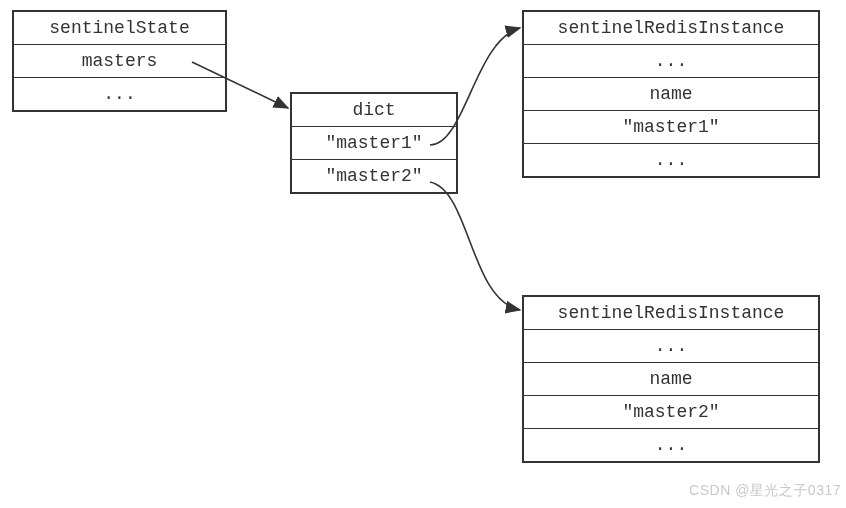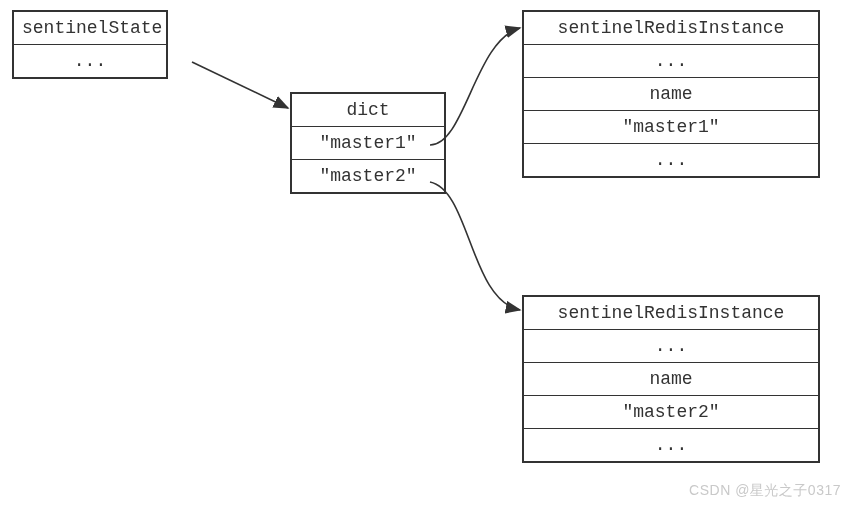--- a/index.html
+++ b/index.html
@@ -40,26 +40,27 @@
   svg.arrows {
     position: absolute;
     left: 0; top: 0;
     width: 846px; height: 508px;
     pointer-events: none;
   }
 </style>
 </head>
 <body>
 
-<div class="box" style="left:12px; top:10px; width:156px;">
+<div class="box" style="left:12px; top:10px; width:215px;">
   <div class="row header">sentinelState</div>
+  <div class="row">masters</div>
   <div class="row">...</div>
 </div>
 
-<div class="box" style="left:290px; top:92px; width:156px;">
+<div class="box" style="left:290px; top:92px; width:168px;">
   <div class="row header">dict</div>
   <div class="row">"master1"</div>
   <div class="row">"master2"</div>
 </div>
 
 <div class="box" style="left:522px; top:10px; width:298px;">
   <div class="row header">sentinelRedisInstance</div>
   <div class="row">...</div>
   <div class="row">name</div>
   <div class="row">"master1"</div>

